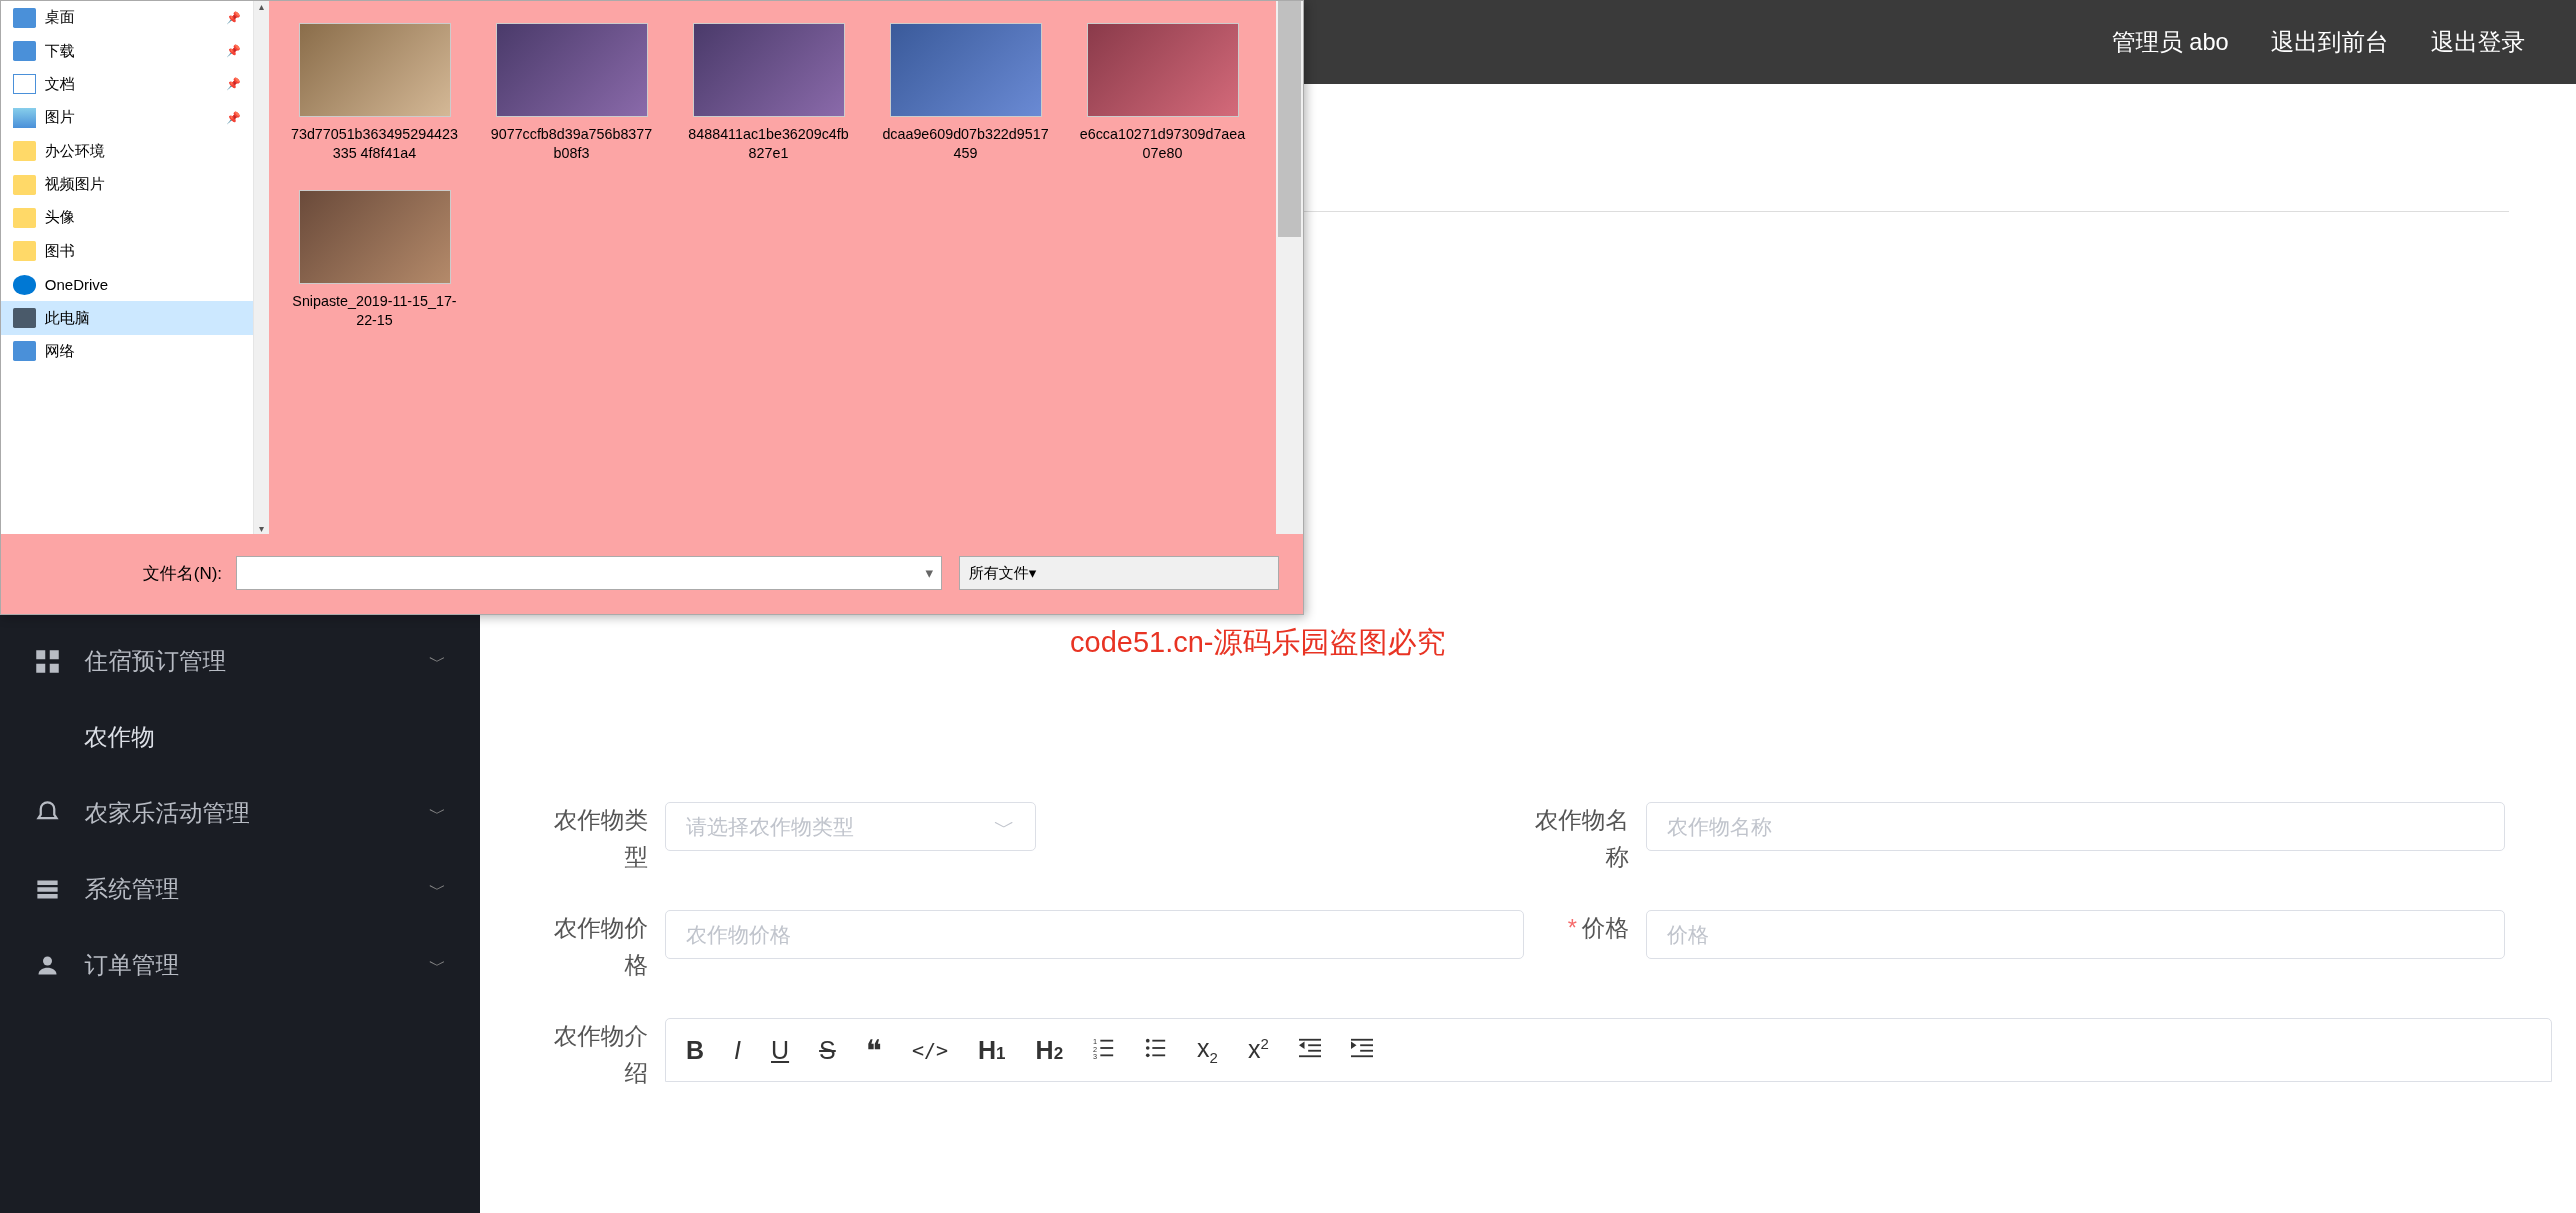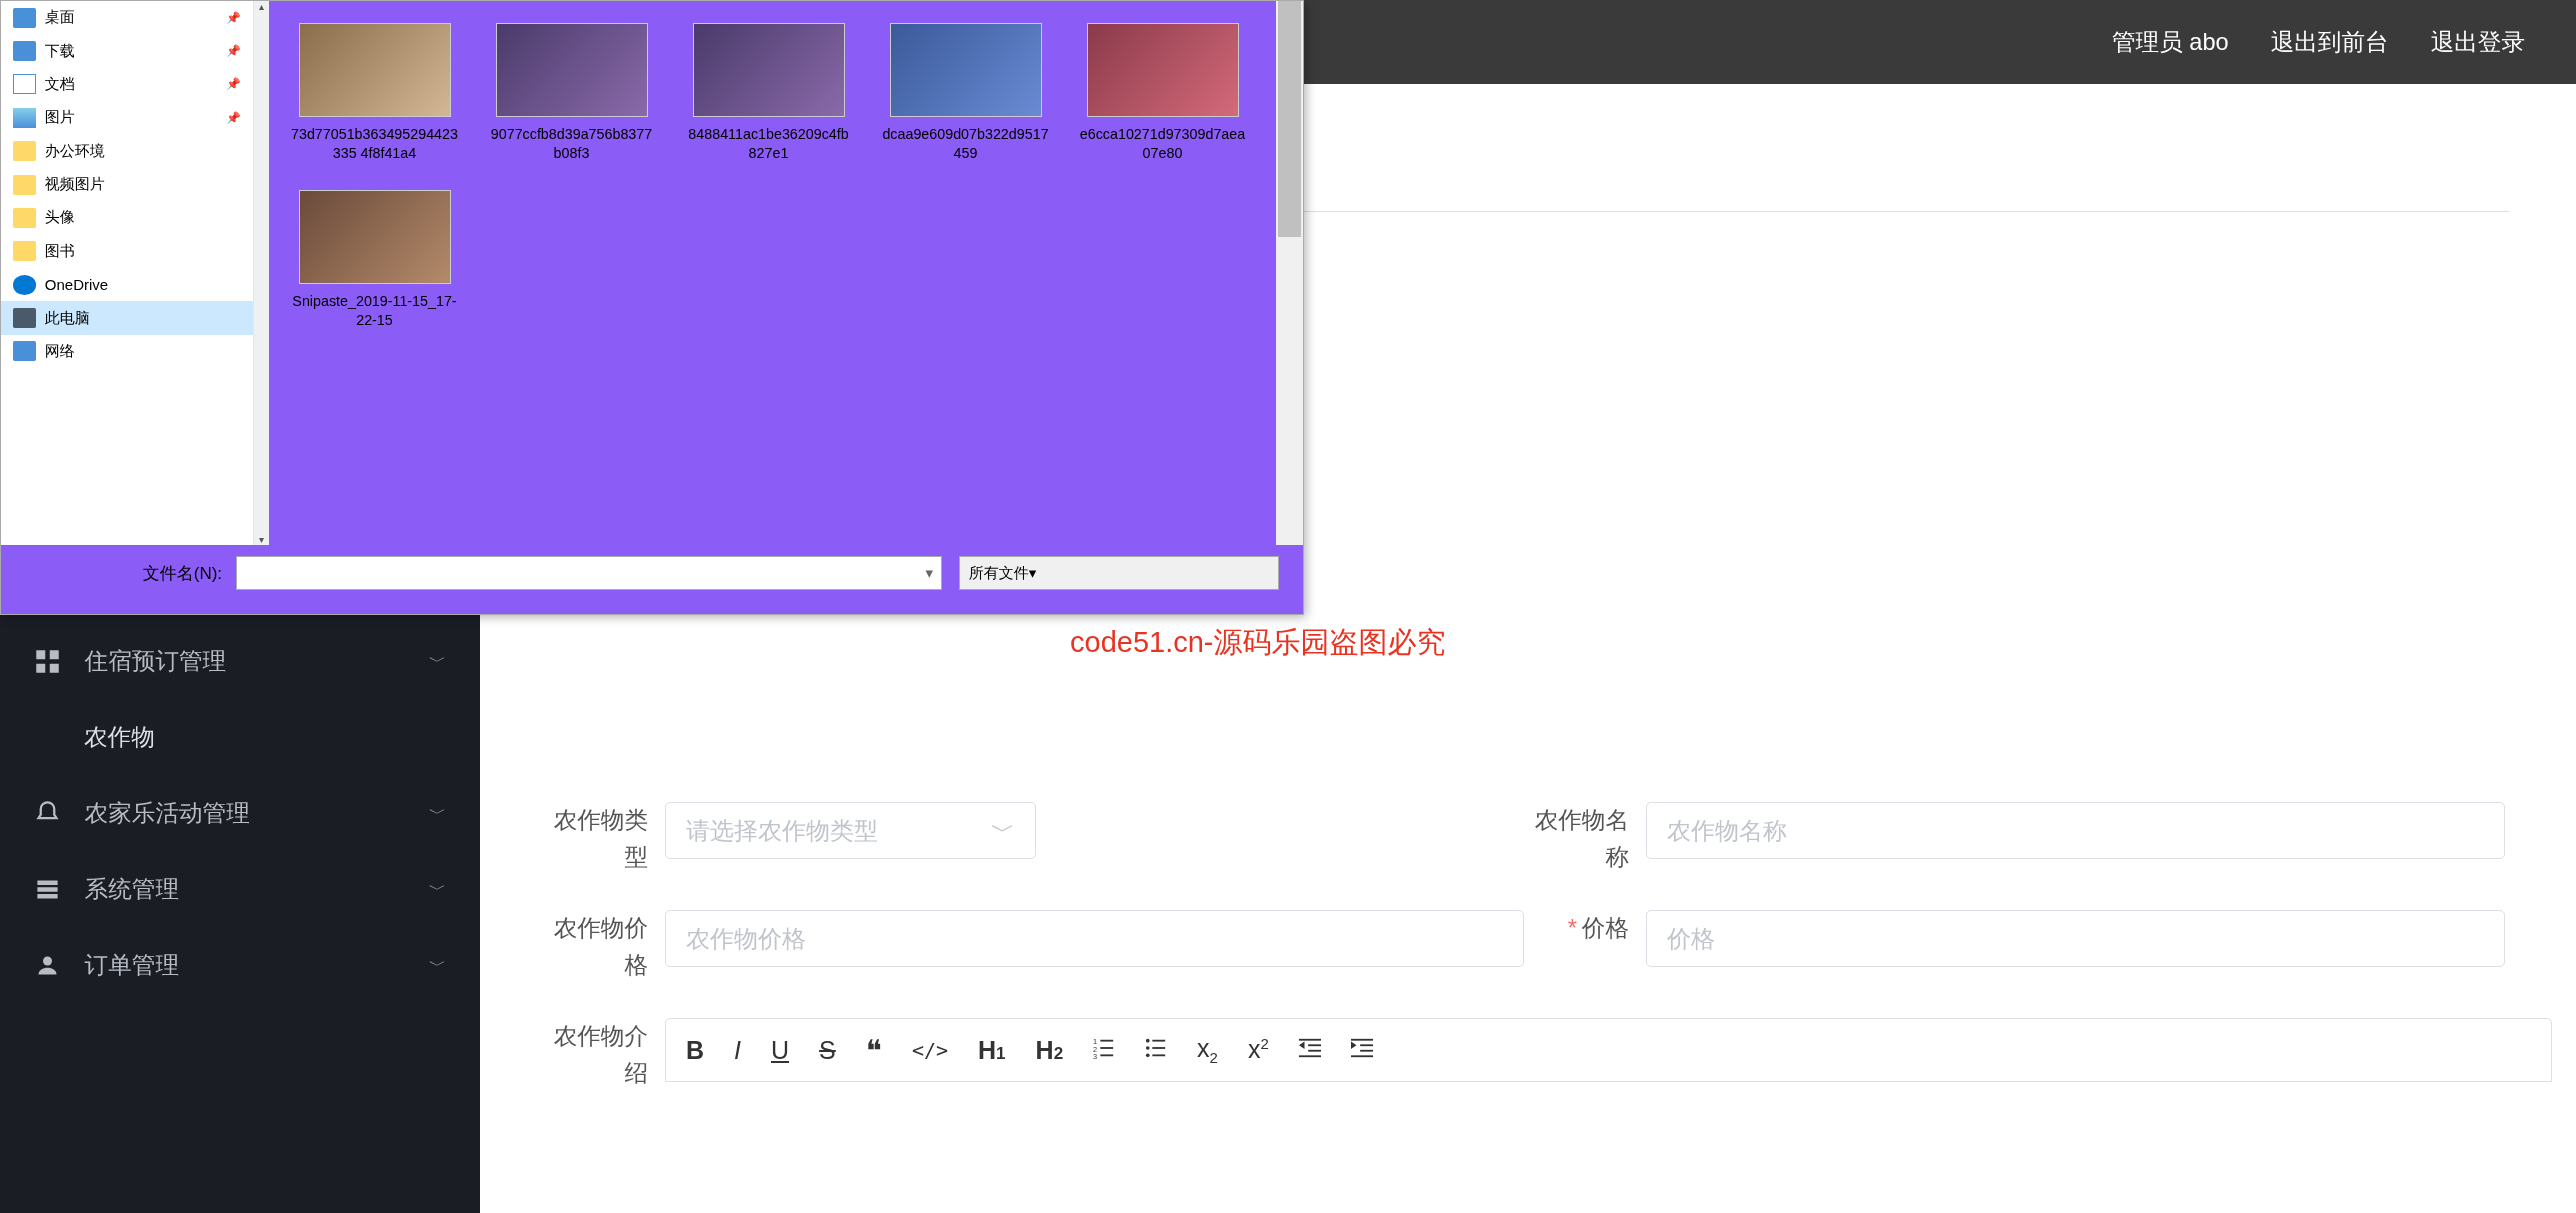--- a/index.html
+++ b/index.html
@@ -21,35 +21,35 @@
 .sidebar-item .chev { margin-left: auto; font-size: 17px; color: #888; }
 .sidebar-sub { padding: 22px 34px 22px 84px; cursor: pointer; color: #dcdfe6; }
 
 
 .main { position: absolute; top: 84px; left: 480px; right: 0; bottom: 0; background: #fff; padding: 51px 67px; z-index: 2; }
 .divider { border-top: 0.8px solid #ddd; margin: 25px 0 51px; }
 .form-row { display: flex; margin-bottom: 34px; }
 .form-group { display: flex; align-items: flex-start; width: 1011px; }
 .form-label { width: 118px; text-align: right; padding-right: 17px; font-size: 23.6px; color: #555; line-height: 37px; }
 .form-label .req { color: #f56c6c; margin-right: 5px; }
-.form-input, .form-select { height: 57px; border: 0.8px solid #dcdfe6; border-radius: 5px; padding: 6px 20px; font-size: 24px; color: #606266; background: #fff; }
+.form-input, .form-select { height: 49px; border: 0.8px solid #dcdfe6; border-radius: 5px; padding: 6px 20px; font-size: 21px; color: #606266; background: #fff; }
 .form-select { width: 371px; display: flex; align-items: center; justify-content: space-between; color: #c0c4cc; }
 .form-input { width: 859px; }
 .form-input::placeholder { color: #c0c4cc; }
 .rich-toolbar { border: 0.8px solid #dcdfe6; border-radius: 5px 5px 0 0; width: 1887px; padding: 13.5px 20px; display: flex; align-items: center; gap: 30px; }
 .rich-toolbar .tb { font-size: 25px; cursor: pointer; color: #333; }
 .tb.bold { font-weight: bold; }
 .tb.italic { font-style: italic; }
 .tb.under { text-decoration: underline; }
 .tb.strike { text-decoration: line-through; }
 .tb .sub { font-size: 15px; vertical-align: sub; }
 .tb .sup { font-size: 15px; vertical-align: super; }
 
 
-.file-dialog { position: absolute; top: 0; left: 0; width: 1304px; height: 615px; background: #8b5cf6; border: 0.8px solid #aaa; box-shadow: 1.7px 1.7px 10px rgba(0,0,0,0.3); z-index: 100; font-size: 15px; display: flex; flex-direction: column; }
+.file-dialog { position: absolute; top: 0; left: 0; width: 1304px; height: 615px; background: #fca5a5; border: 0.8px solid #aaa; box-shadow: 1.7px 1.7px 10px rgba(0,0,0,0.3); z-index: 100; font-size: 15px; display: flex; flex-direction: column; gap: 11px; }
 .fd-body { flex: 1; display: flex; overflow: hidden; }
 .fd-nav { width: 253px; border-right: 0.8px solid #e5e5e5; background: #fff; overflow-y: auto; }
 .fd-nav-item { display: flex; align-items: center; padding: 6.7px 11.8px; cursor: pointer; }
 .fd-nav-item.sel { background: #cce8ff; }
 .fd-nav-item .pin { margin-left: auto; color: #888; font-size: 11.8px; }
 .fd-nav-icon { width: 23.6px; height: 20px; margin-right: 8.4px; display: inline-block; }
 .fd-files { flex: 1; padding: 17px; display: flex; flex-wrap: wrap; align-content: flex-start; gap: 17px 20px; overflow-y: auto; position: relative; }
 .fd-file { width: 177px; text-align: center; cursor: pointer; padding: 5px; }
 .fd-file.sel { background: #cce8ff; outline: 0.8px solid #99d1ff; }
 .fd-thumb { width: 152px; height: 94px; margin: 0 auto 8.4px; background: linear-gradient(135deg,#8a6d4a,#d4b896); border: 0.8px solid #ccc; }

